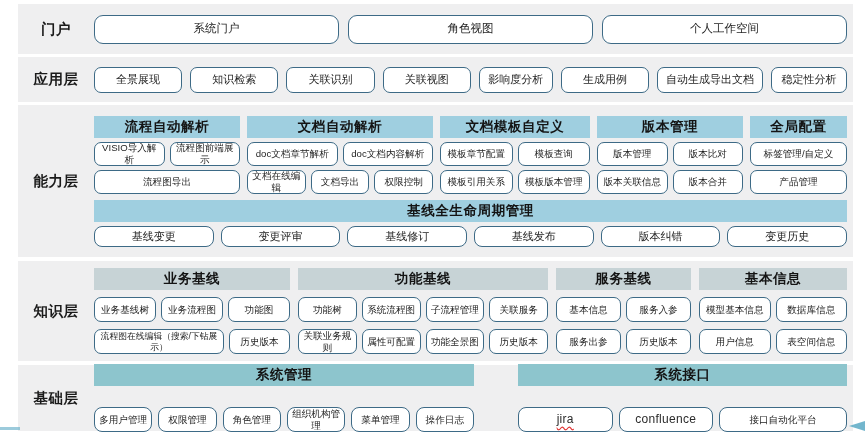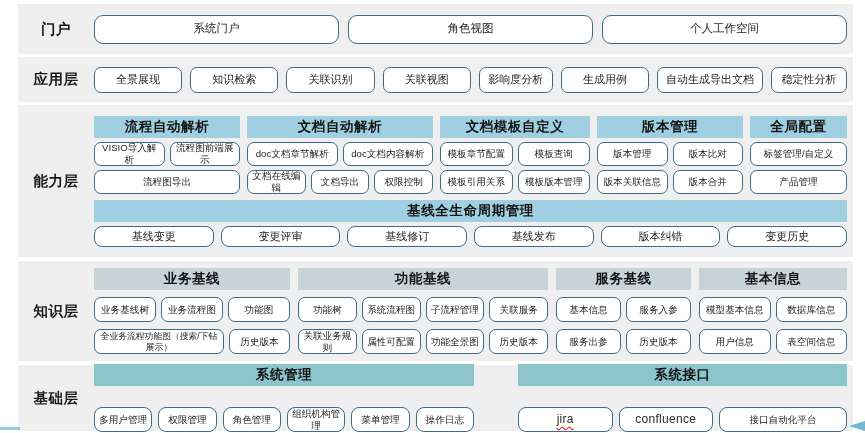--- a/index.html
+++ b/index.html
@@ -271,21 +271,21 @@
       <div class="know-groups">
 
         <div class="know-col" style="flex:0 0 196px">
           <div class="grp-head know-head">业务基线</div>
           <div class="know-sub">
             <div class="pill">业务基线树</div>
             <div class="pill">业务流程图</div>
             <div class="pill">功能图</div>
           </div>
           <div class="know-sub">
-            <div class="pill" style="flex:0 0 130px; font-size:8.8px">全业务流程功能图（搜索/下钻展示）</div>
+            <div class="pill" style="flex:0 0 130px; font-size:8.8px">流程图在线编辑（搜索/下钻展示）</div>
             <div class="pill">历史版本</div>
           </div>
         </div>
 
         <div class="know-col" style="flex:0 0 250px">
           <div class="grp-head know-head">功能基线</div>
           <div class="know-sub">
             <div class="pill">功能树</div>
             <div class="pill">系统流程图</div>
             <div class="pill">子流程管理</div>

